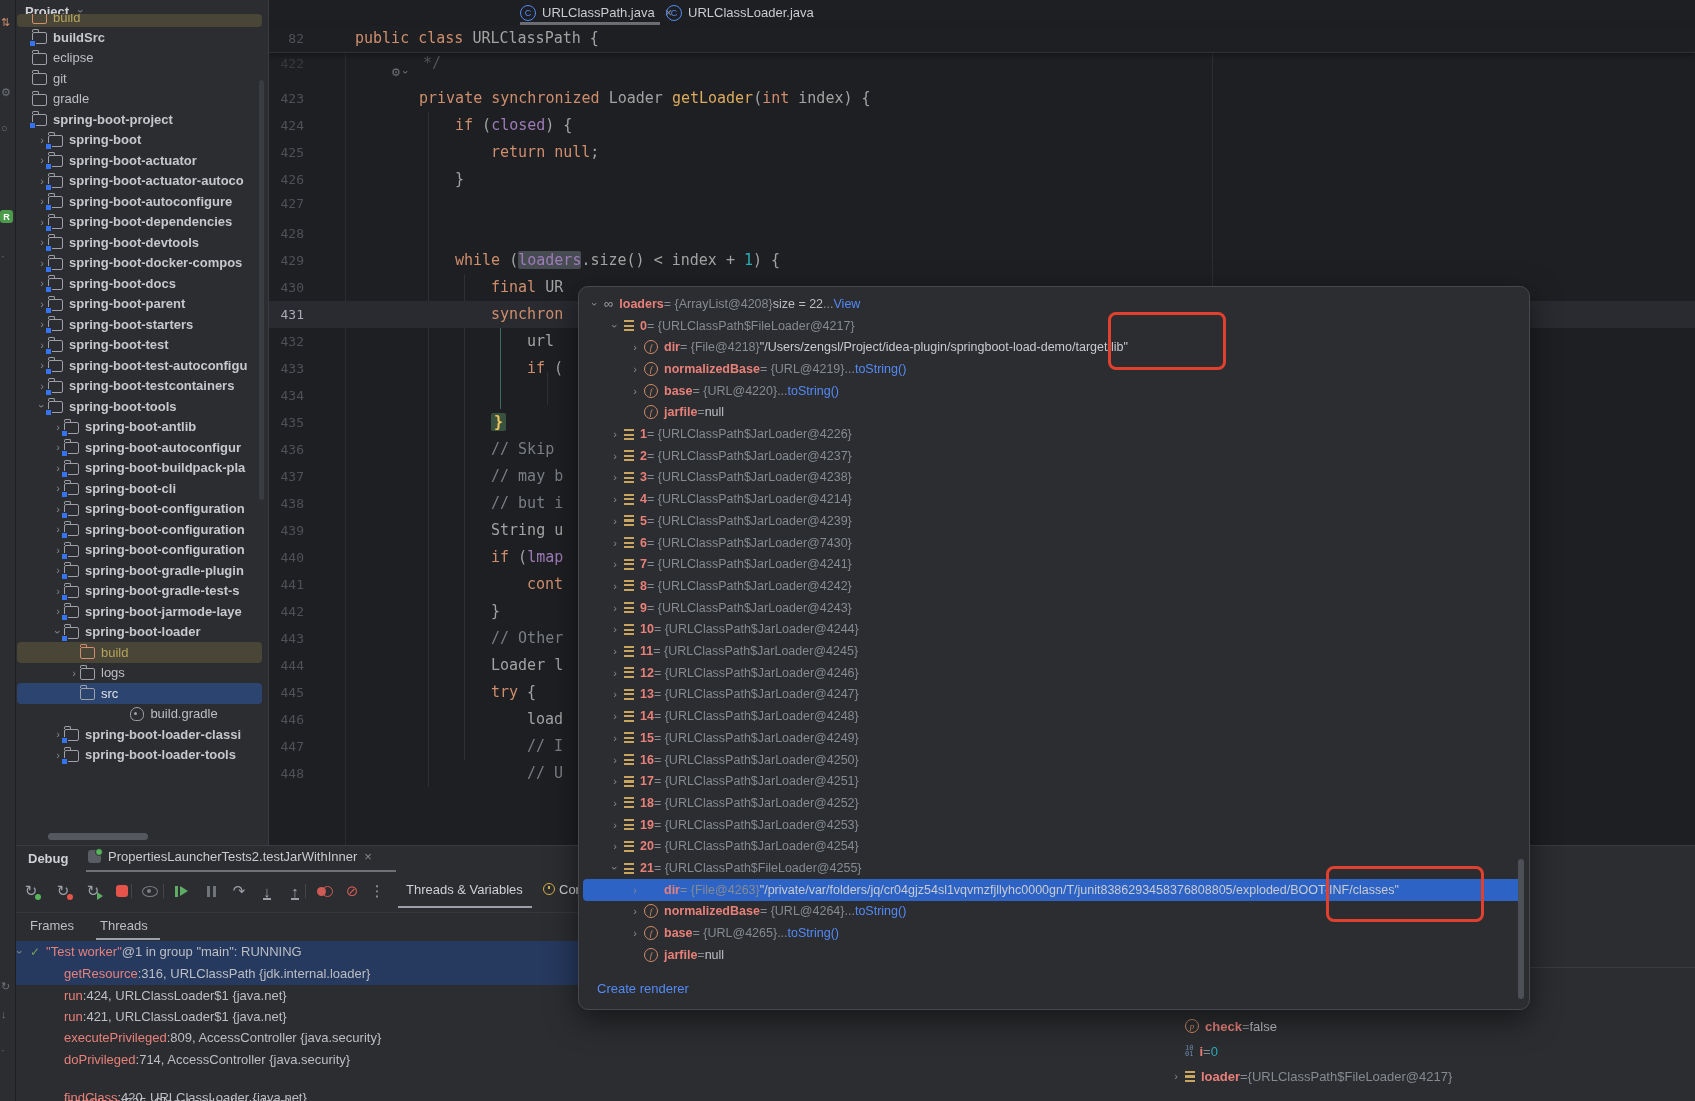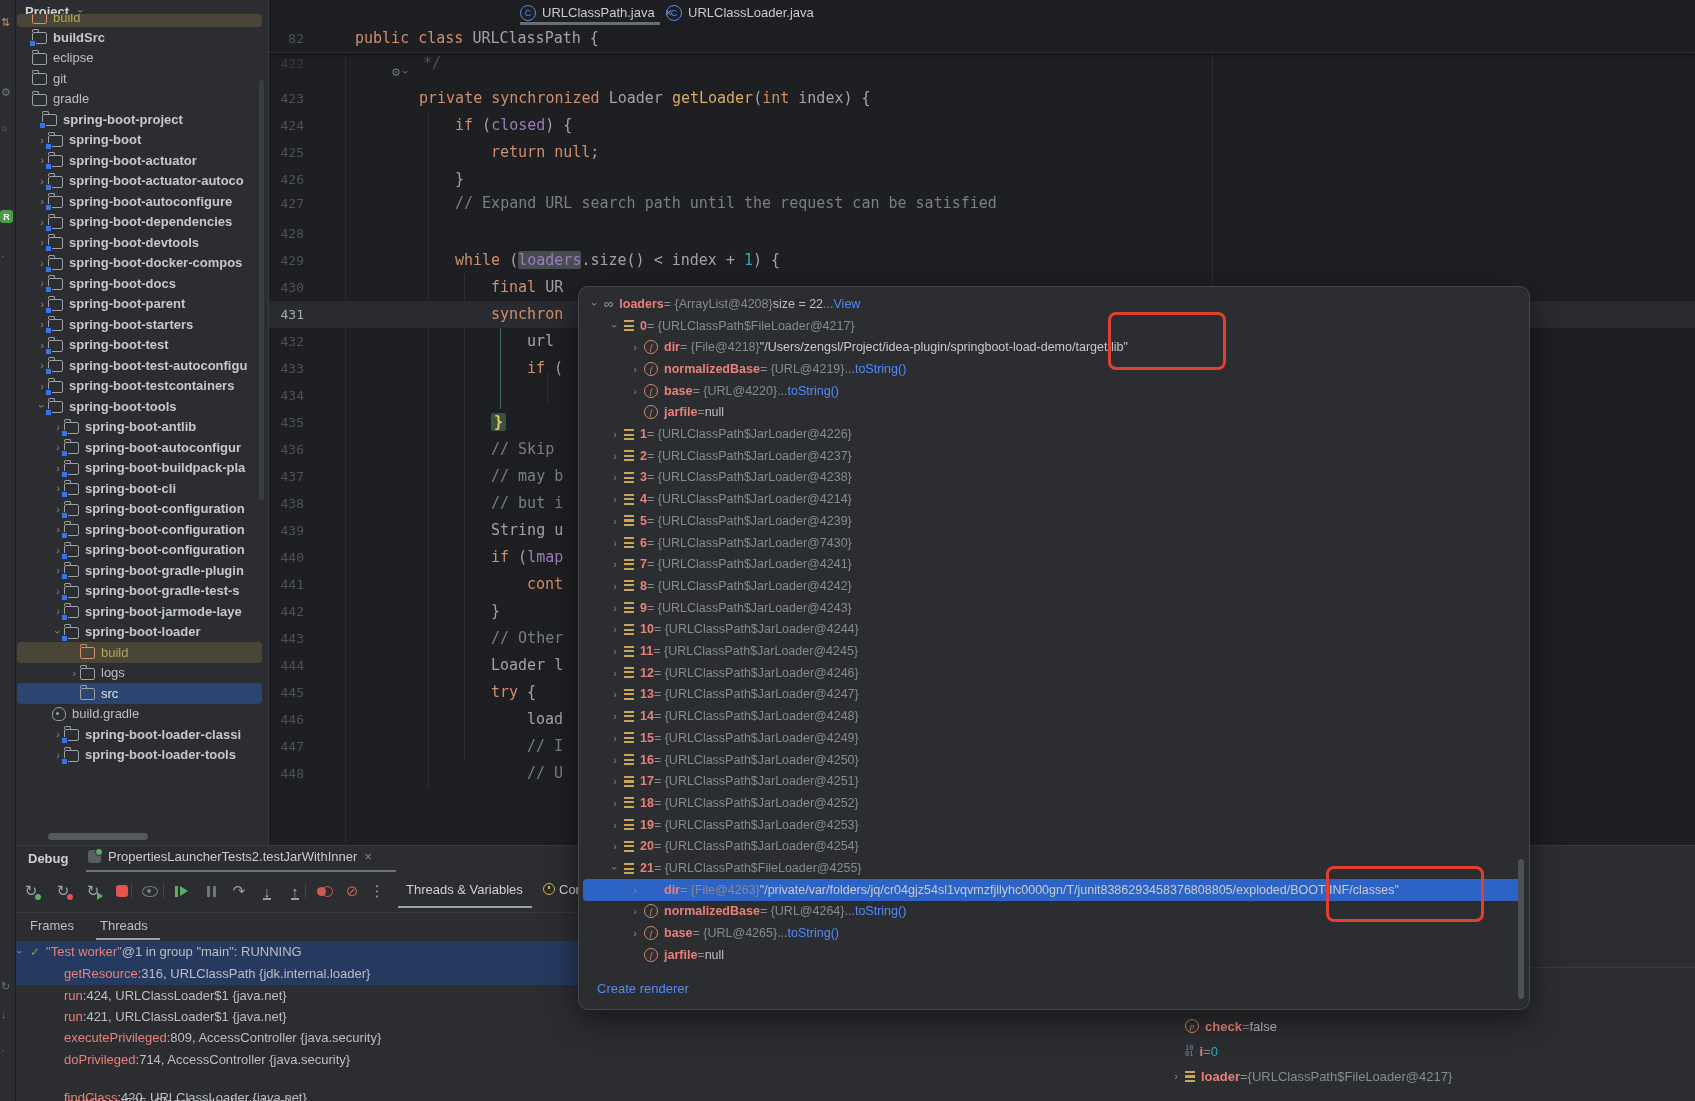--- a/index.html
+++ b/index.html
@@ -167,21 +167,21 @@
         </div>
       </div>
       <div class="trow">
         <div class="tin" style="padding-left: 5px;">
           <span class="chev"></span>
           <span class="fold"></span>
           <span class="tlabel">gradle</span>
         </div>
       </div>
       <div class="trow">
-        <div class="tin" style="padding-left: 15px;">
+        <div class="tin" style="padding-left: 5px;">
           <span class="chev"></span>
           <span class="fold module"></span>
           <span class="tlabel b">spring-boot-project</span>
         </div>
       </div>
       <div class="trow">
         <div class="tin" style="padding-left: 21px;">
           <span class="chev">›</span>
           <span class="fold module"></span>
           <span class="tlabel b">spring-boot</span>
@@ -372,21 +372,21 @@
       </div>
       <div class="trow sel-blue">
         <div class="rowbg"></div>
         <div class="tin" style="padding-left: 53px;">
           <span class="chev">›</span>
           <span class="fold"></span>
           <span class="tlabel">src</span>
         </div>
       </div>
       <div class="trow">
-        <div class="tin" style="padding-left: 25px;">
+        <div class="tin" style="padding-left: 53px; justify-content: center;">
           <span class="chev"></span>
           <span class="ic-gradle"></span>
           <span class="tlabel">build.gradle</span>
         </div>
       </div>
       <div class="trow">
         <div class="tin" style="padding-left: 37px;">
           <span class="chev">›</span>
           <span class="fold module"></span>
           <span class="tlabel b">spring-boot-loader-classi</span>
@@ -441,21 +441,20 @@
       <div class="crow" style="top: 139px;">
         <span class="lnum">425</span>
         <span class="code" style="left: 223px;"><span class="kw">return</span><span class="pl"> </span><span class="kw">null</span><span class="pl">;</span></span>
       </div>
       <div class="crow" style="top: 166px;">
         <span class="lnum">426</span>
         <span class="code" style="left: 187px;"><span class="pl">}</span></span>
       </div>
       <div class="crow" style="top: 190px;">
         <span class="lnum">427</span>
-        <span class="code" style="left: 187px;"><span class="cm">// Expand URL search path until the request can be satisfied</span></span>
       </div>
       <div class="crow" style="top: 220px;">
         <span class="lnum">428</span>
       </div>
       <div class="crow" style="top: 247px;">
         <span class="lnum">429</span>
         <span class="code" style="left: 187px;"><span class="kw">while</span><span class="pl"> (</span><span class="hl">loaders</span><span class="pl">.size() &lt; index + </span><span class="num">1</span><span class="pl">) {</span></span>
       </div>
       <div class="crow" style="top: 274px;">
         <span class="lnum">430</span>

